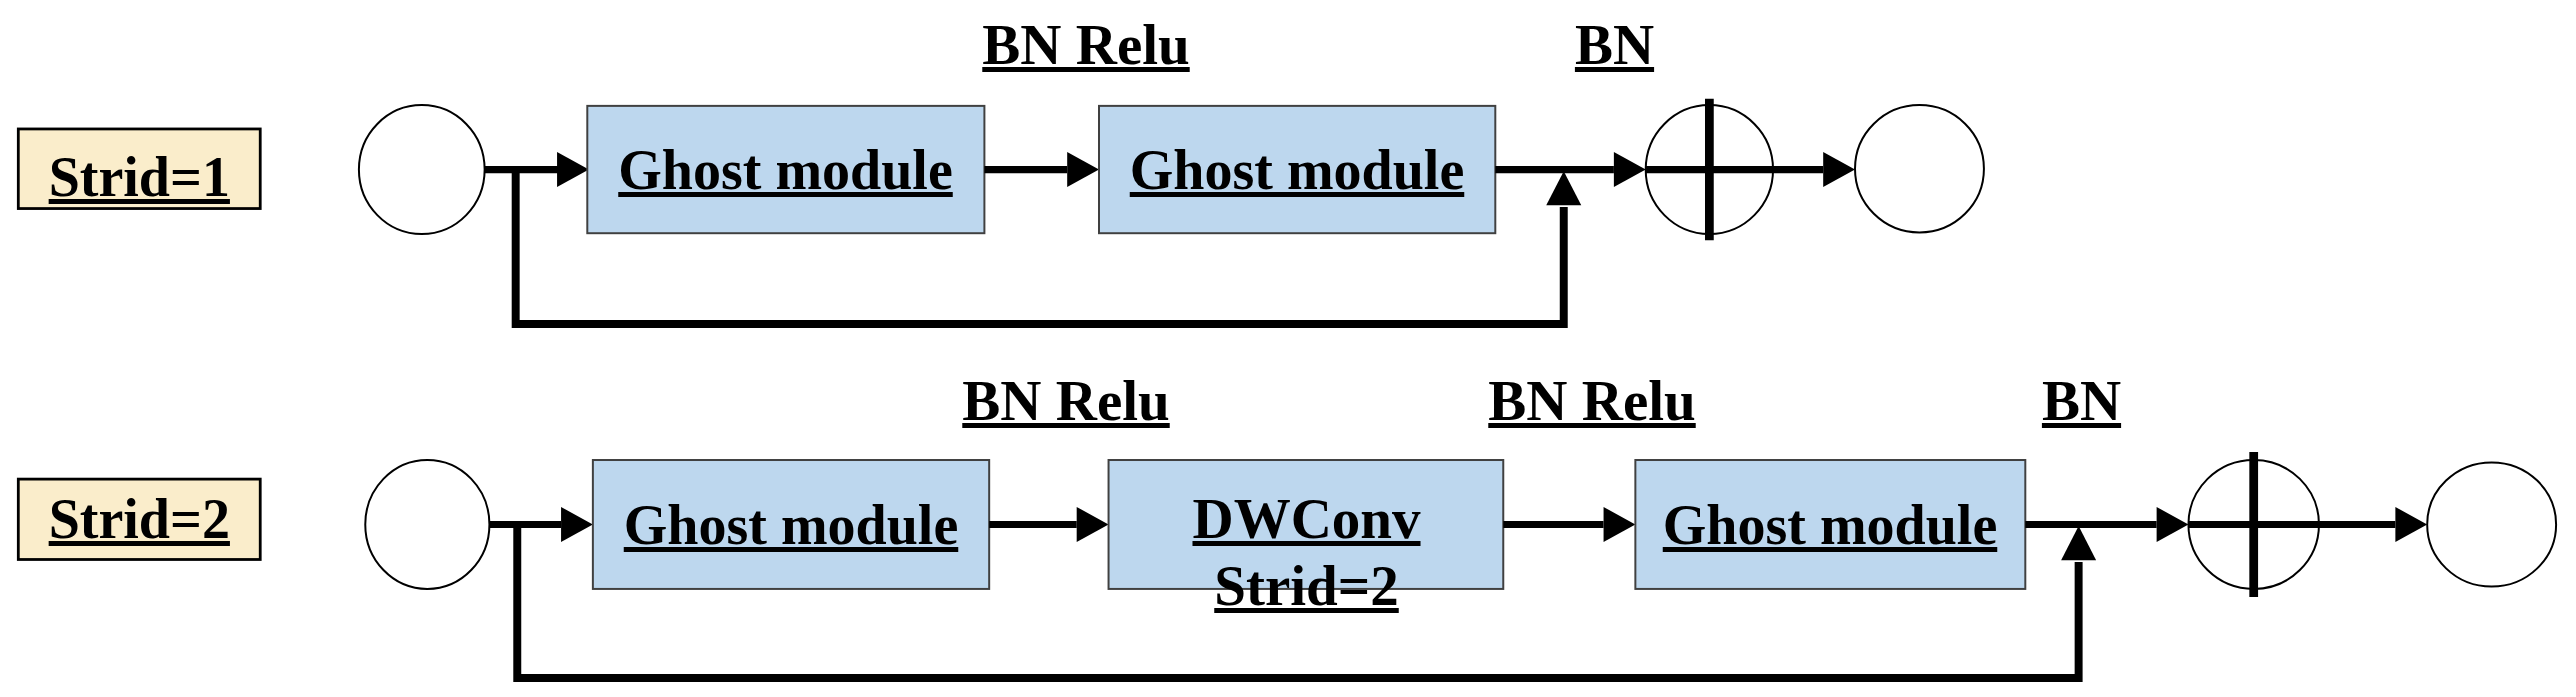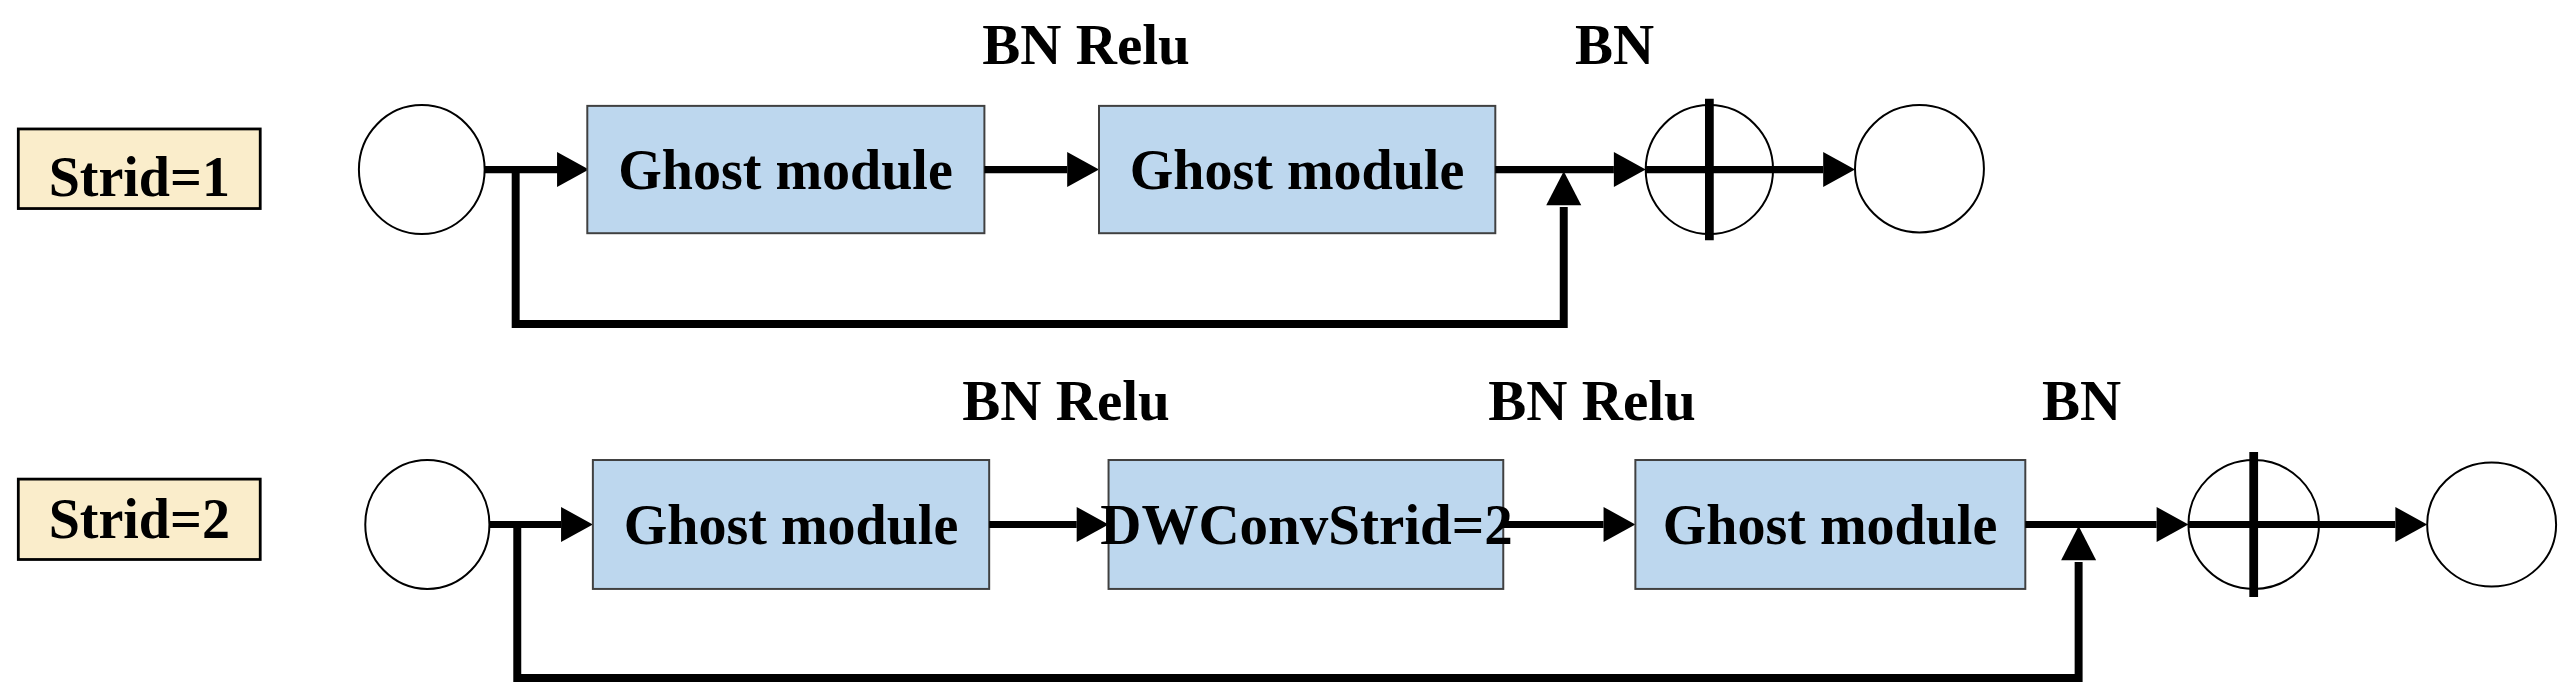--- a/index.html
+++ b/index.html
@@ -32,25 +32,26 @@
   
   .txt {
     position: absolute;
     display: flex;
     align-items: center;
     justify-content: center;
     text-align: center;
     color: #000000;
     font-weight: 700;
     white-space: nowrap;
+    text-decoration: underline;
   }
   .block-label { font-size: 56px; text-align: right; }
   .tag-label   { font-size: 56px; }
   .ann-label   { font-size: 57px; }
-  .two-line    { flex-direction: row; line-height: 67px; font-size: 57px; }
+  .two-line    { flex-direction: column; line-height: 67px; font-size: 57px; margin-top: 27px; }
 </style>
 </head>
 <body>
 
 <div class="canvas">
 
   <svg width="2576" height="698" viewBox="0 0 3237 877">
 
     <rect x="23" y="162" width="304" height="100" class="tag-rect" fill="#faedcb"></rect>
 

